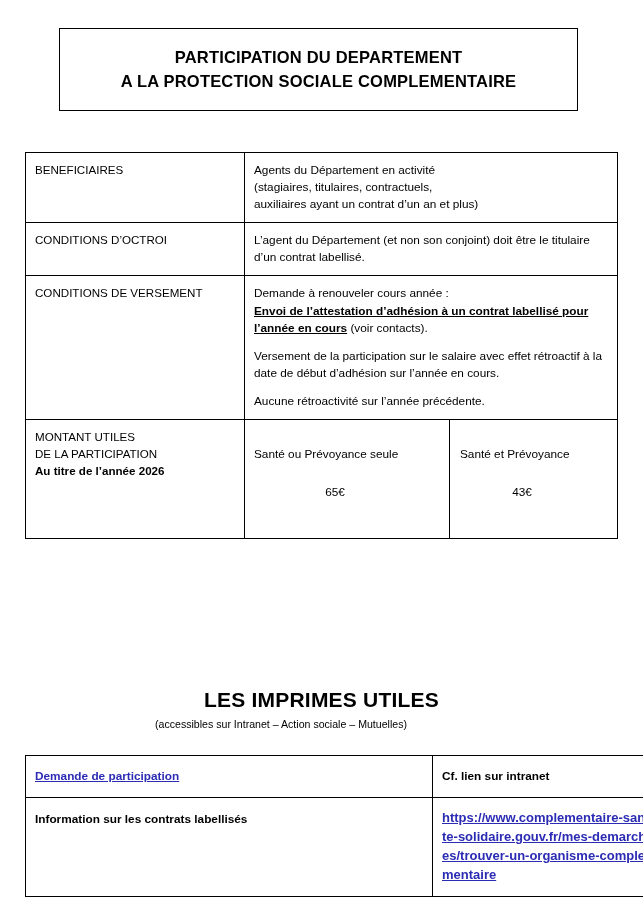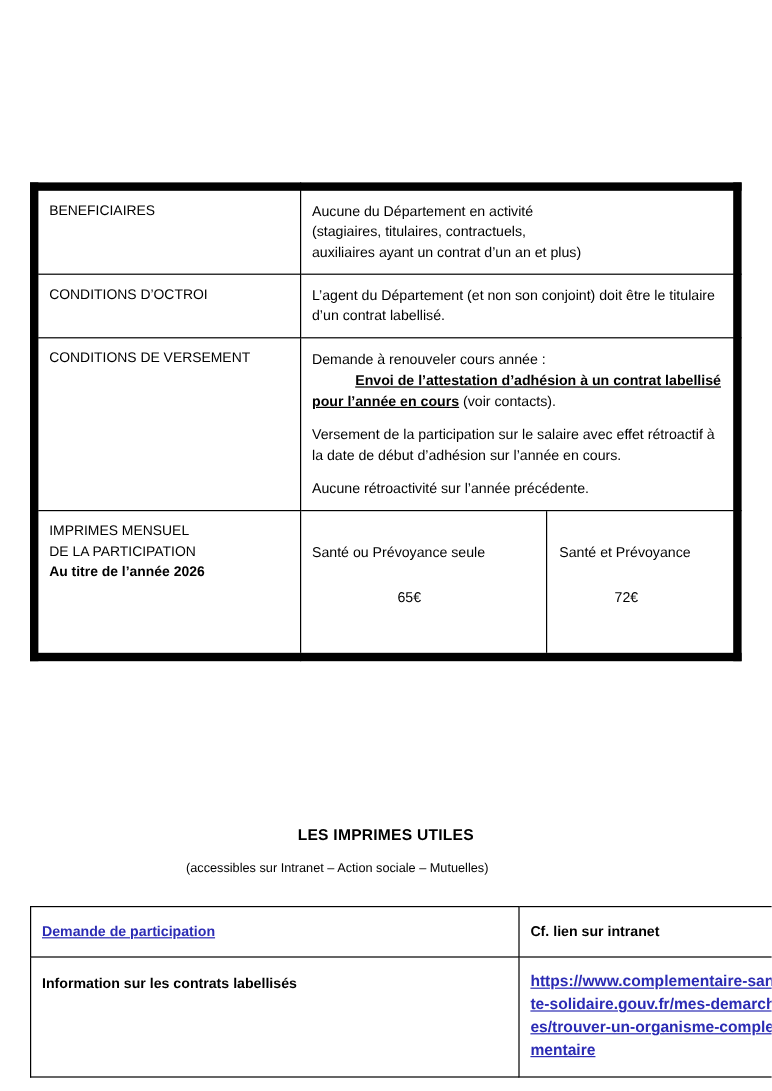--- a/index.html
+++ b/index.html
@@ -45,21 +45,21 @@
     line-height: 1.42;
     white-space: nowrap;
   }
 
   
   .main-table {
     position: absolute;
     left: 25px;
     top: 152px;
     width: 593px;
-    border: 7px solid #000000;
+    border: 1px solid #000000;
     border-collapse: collapse;
     box-sizing: border-box;
     table-layout: fixed;
     font-size: 11.6px;
   }
   .main-table td {
     border: 1px solid #000000;
     vertical-align: top;
     padding: 9px 8px 9px 9px;
     line-height: 1.43;
@@ -73,21 +73,20 @@
   .lbl-bold { font-weight: bold; }
 
   .body-txt {
     font-size: 11.8px;
     line-height: 1.45;
   }
   .gap { height: 11px; }
   .u-bold {
     font-weight: bold;
     text-decoration: underline;
-    margin-left: 36px;
   }
 
   
   .montant-label-cell {
     padding-top: 12px;
   }
   .montant-cell {
     padding: 0 !important;
     vertical-align: top;
   }
@@ -125,21 +124,21 @@
 
   .note-cell-left { padding-top: 8px; }
 
   
   .section-title {
     position: absolute;
     left: 0;
     top: 688px;
     width: 643px;
     text-align: center;
-    font-size: 13px;
+    font-size: 21px;
     font-weight: bold;
     letter-spacing: 0.2px;
   }
   .section-sub {
     position: absolute;
     left: 0;
     top: 718px;
     width: 562px;
     text-align: center;
     font-size: 10.6px;
@@ -178,30 +177,34 @@
   }
   .url-cell .link { font-size: 13px; }
   .cf-cell { padding-top: 12px !important; }
   .info-cell { padding-top: 13px !important; }
 </style>
 </head>
 <body>
 
 <div class="page">
 
+  <div class="title-box">
+    <div class="title-line">PARTICIPATION DU DEPARTEMENT</div>
+    <div class="title-line">A LA PROTECTION SOCIALE COMPLEMENTAIRE</div>
+  </div>
 
   <table class="main-table">
     <tbody>
 
       <tr>
         <td class="col-label">
           <div class="lbl">BENEFICIAIRES</div>
         </td>
         <td>
-          <div class="body-txt">Aucune du Département en activité</div>
+          <div class="body-txt">Agents du Département en activité</div>
           <div class="body-txt">(stagiaires, titulaires, contractuels,</div>
           <div class="body-txt">auxiliaires ayant un contrat d’un an et plus)</div>
         </td>
       </tr>
 
       <tr>
         <td class="col-label">
           <div class="lbl">CONDITIONS D’OCTROI</div>
         </td>
         <td>
@@ -218,35 +221,35 @@
           <div class="body-txt"><span class="u-bold">Envoi de l’attestation d’adhésion à un contrat labellisé pour l’année en cours</span><span> (voir contacts).</span></div>
           <div class="gap"></div>
           <div class="body-txt">Versement de la participation sur le salaire avec effet rétroactif à la date de début d’adhésion sur l’année en cours.</div>
           <div class="gap"></div>
           <div class="body-txt">Aucune rétroactivité sur l’année précédente.</div>
         </td>
       </tr>
 
       <tr>
         <td class="col-label montant-label-cell">
-          <div class="lbl">IMPRIMES MENSUEL</div>
+          <div class="lbl">MONTANT UTILES</div>
           <div class="lbl">DE LA PARTICIPATION</div>
           <div class="lbl lbl-bold">Au titre de l’année 2026</div>
         </td>
         <td class="montant-cell">
           <table class="montant-split">
             <tbody>
               <tr>
                 <td class="ms-left">
                   <div class="ms-head">Santé ou Prévoyance seule</div>
                   <div class="ms-value">65€</div>
                 </td>
                 <td class="ms-right">
                   <div class="ms-head">Santé et Prévoyance</div>
-                  <div class="ms-value">72€</div>
+                  <div class="ms-value">43€</div>
                 </td>
               </tr>
             </tbody>
           </table>
         </td>
       </tr>
 
 
     </tbody>
   </table>

